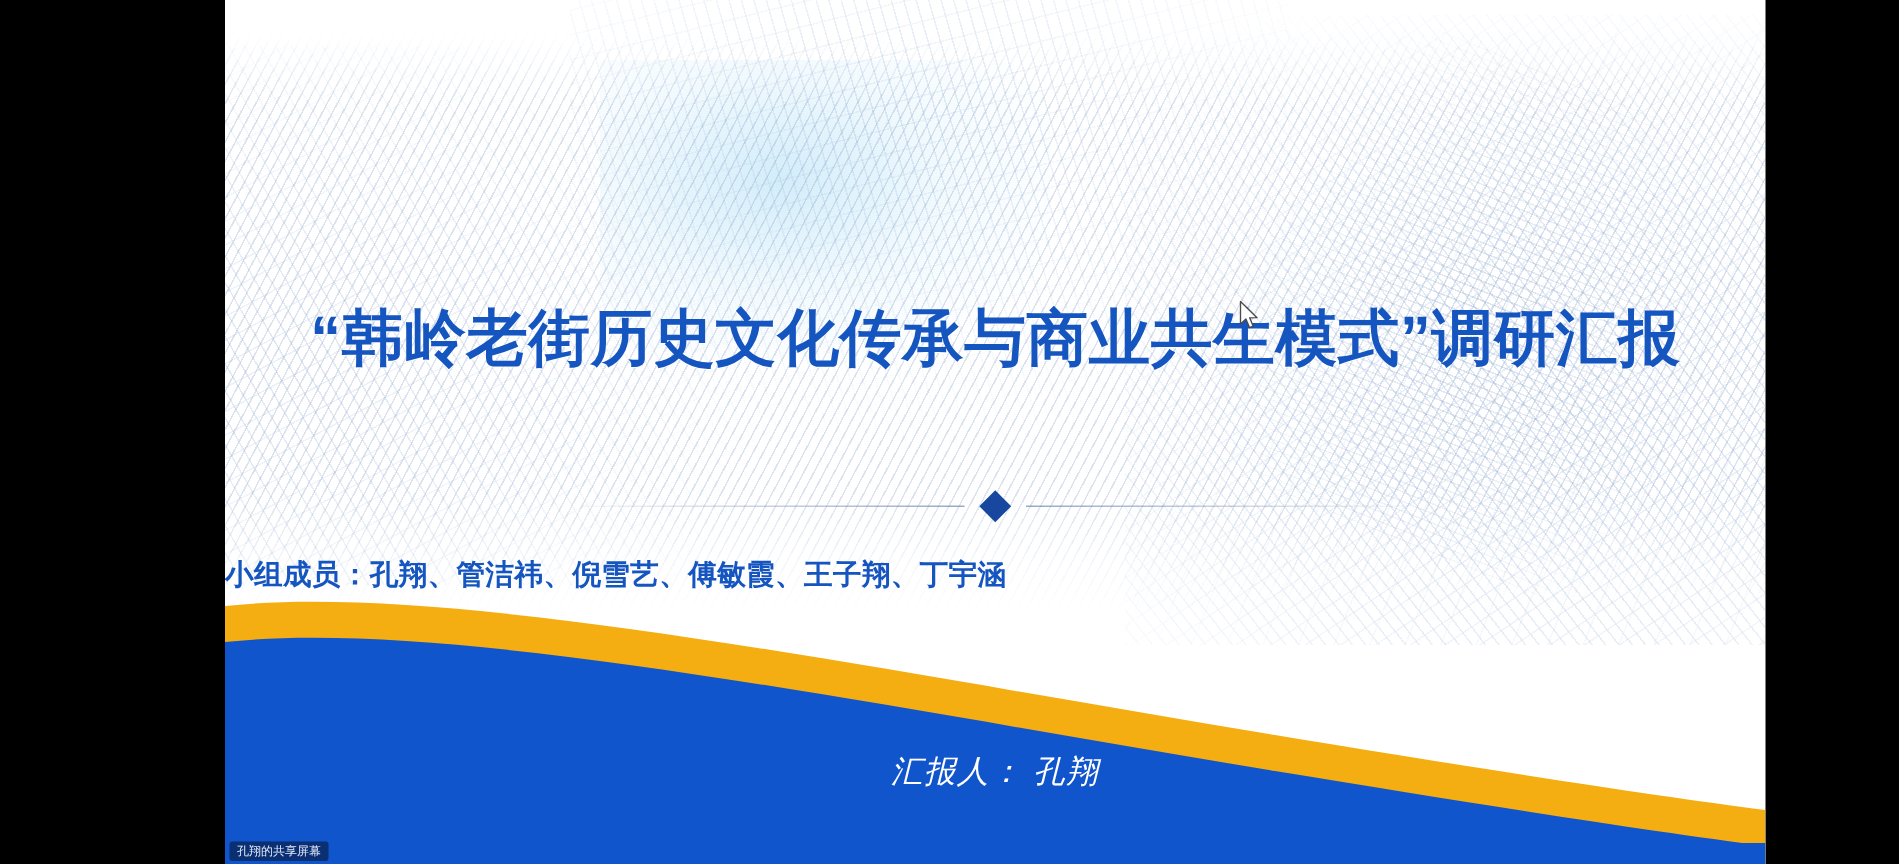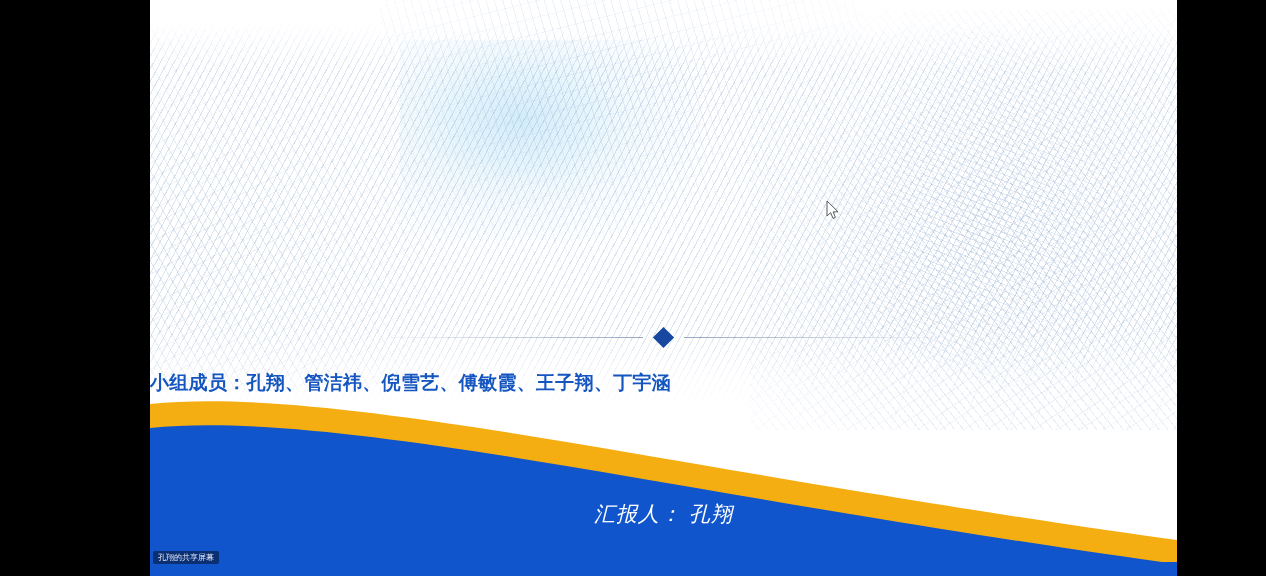--- a/index.html
+++ b/index.html
@@ -174,21 +174,21 @@
     letter-spacing: 1px;
     white-space: nowrap;
     z-index: 5;
     font-style: italic;
   }
 
   
   #share-badge {
     position: absolute;
     left: 3px;
-    bottom: 12px;
+    bottom: 2px;
     background: #0b2f73;
     color: #e3ecfb;
     font-size: 8px;
     line-height: 11px;
     padding: 1px 5px;
     border-radius: 2px;
     white-space: nowrap;
     z-index: 8;
   }
 
@@ -216,20 +216,21 @@
     <div class="skyline sky-right"></div>
     <div class="skyline sky-tower"></div>
     <div class="hatch fade-top"></div>
 
     <svg id="waves" viewBox="0 0 1027 300" preserveAspectRatio="none">
       <path d="M0,128 C150,112 420,168 700,214 C840,237 950,254 1027,264 L1027,300 L0,300 Z" fill="#f5ae12"></path>
       <path d="M0,152 C150,136 420,192 700,238 C840,261 950,278 1027,288 L1027,300 L0,300 Z" fill="#1055cc"></path>
       <rect x="0" y="286" width="1027" height="14" fill="#1055cc"></rect>
     </svg>
 
+    <div id="title">“韩岭老街历史文化传承与商业共生模式”调研汇报</div>
 
     <div id="divider">
       <span class="rule"></span>
       <span class="diamond"></span>
       <span class="rule right"></span>
     </div>
 
     <div id="members">小组成员：孔翔、管洁祎、倪雪艺、傅敏霞、王子翔、丁宇涵</div>
 
     <div id="presenter">汇报人： 孔翔</div>

